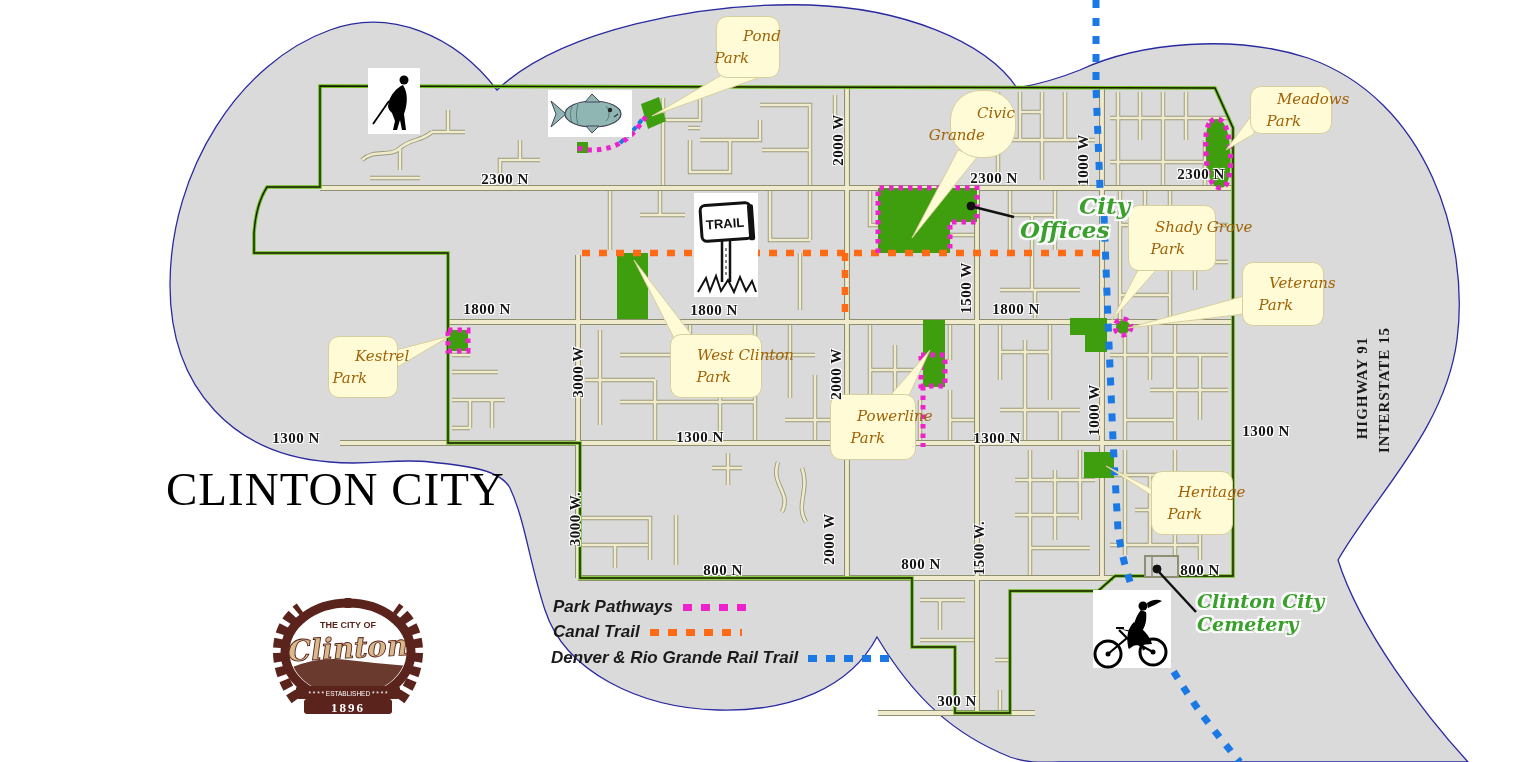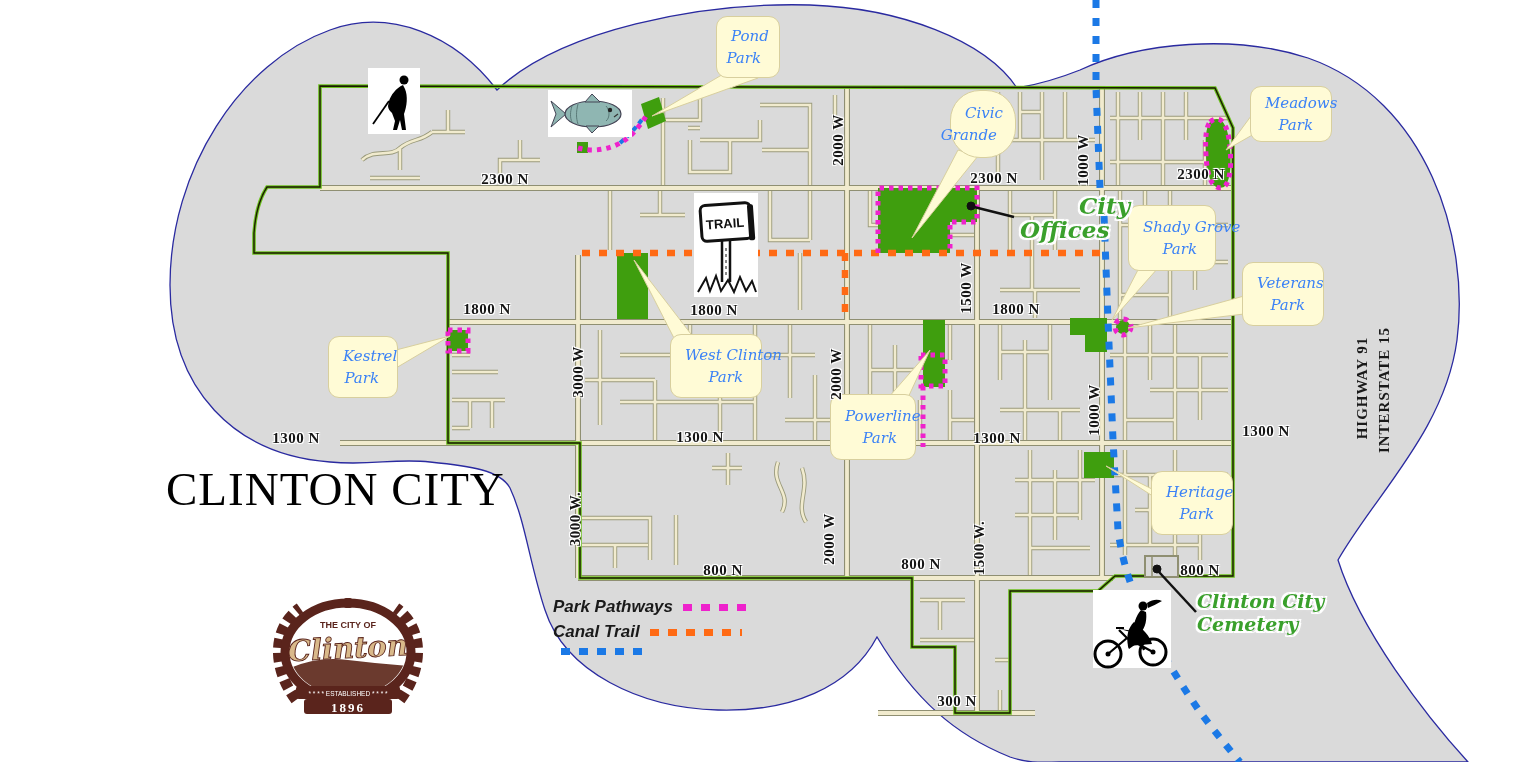--- a/index.html
+++ b/index.html
@@ -6,22 +6,22 @@
   #canvas{position:relative;width:1525px;height:762px;overflow:hidden;background:#fff;
           font-family:"Liberation Sans",sans-serif;}
   #mapsvg{position:absolute;left:0;top:0;}
   .street-label{position:absolute;transform:translate(-50%,-50%);
     font-family:"Liberation Serif",serif;font-weight:bold;font-size:15px;color:#151515;
     white-space:nowrap;letter-spacing:.5px;
     text-shadow:-1px -1px 0 #fff,1px -1px 0 #fff,-1px 1px 0 #fff,1px 1px 0 #fff,0 0 3px #fff;}
   .rot{transform:translate(-50%,-50%) rotate(-90deg);}
   .callout{position:absolute;background:#fffbd6;border:1px solid #d8cf9e;border-radius:11px;
     display:flex;flex-direction:column;justify-content:center;gap:4px;
-    font-family:"DejaVu Serif",cursive;font-style:italic;font-size:15px;color:#3b82f6;
-    padding:7px 8px;box-sizing:border-box;}
+    font-family:"DejaVu Serif",cursive;font-style:italic;font-size:15px;color:#a16207;
+    padding:7px 20px;box-sizing:border-box;}
   .callout .l1{align-self:flex-start;margin-left:6px;white-space:nowrap;}
   .callout .l2{align-self:flex-end;margin-right:10px;white-space:nowrap;}
   .green-note{position:absolute;font-family:"DejaVu Serif",cursive;font-style:italic;font-weight:bold;
     color:#3aa02c;white-space:nowrap;
     text-shadow:-2px -2px 0 #fff,2px -2px 0 #fff,-2px 2px 0 #fff,2px 2px 0 #fff,0 0 4px #fff;}
   #main-title{position:absolute;left:166px;top:462px;font-family:"Liberation Serif",serif;
     font-size:47px;color:#000;letter-spacing:1px;white-space:nowrap;}
   #sub-title{position:absolute;left:160px;top:524px;font-family:"DejaVu Serif",cursive;
     font-style:italic;font-size:40px;color:#111;white-space:nowrap;}
   .legend-row{position:absolute;display:flex;align-items:center;
@@ -218,33 +218,34 @@
 <div>
   <div class="legend-row" style="left:553px;top:597px;">
     <span>Park Pathways</span>
     <span class="legend-swatch" style="width: 72px; background: repeating-linear-gradient(90deg, rgb(238, 34, 204) 0px, rgb(238, 34, 204) 9px, transparent 9px, transparent 18px);"></span>
   </div>
   <div class="legend-row" style="left:553px;top:622px;">
     <span>Canal Trail</span>
     <span class="legend-swatch" style="width: 92px; background: repeating-linear-gradient(90deg, rgb(255, 106, 20) 0px, rgb(255, 106, 20) 9px, transparent 9px, transparent 18px);"></span>
   </div>
   <div class="legend-row" style="left:551px;top:648px;">
+    <span>Denver &amp; Rio Grande Rail Trail</span>
     <span class="legend-swatch" style="width: 82px; background: repeating-linear-gradient(90deg, rgb(27, 121, 230) 0px, rgb(27, 121, 230) 9px, transparent 9px, transparent 18px);"></span>
   </div>
 </div>
 
 <div class="callout" style="left:716px;top:16px;width:64px;height:62px;">
   <span class="l1">Pond</span>
   <span class="l2">Park</span>
 </div>
 <div class="callout" style="left:950px;top:90px;width:66px;height:68px;border-radius:30px;">
   <span class="l1">Civic</span>
   <span class="l2">Grande</span>
 </div>
-<div class="callout" style="left:1250px;top:86px;width:82px;height:56px;">
+<div class="callout" style="left:1250px;top:86px;width:82px;height:48px;">
   <span class="l1">Meadows</span>
   <span class="l2">Park</span>
 </div>
 <div class="callout" style="left:1128px;top:205px;width:88px;height:66px;">
   <span class="l1">Shady Grove</span>
   <span class="l2">Park</span>
 </div>
 <div class="callout" style="left:1242px;top:262px;width:82px;height:64px;">
   <span class="l1">Veterans</span>
   <span class="l2">Park</span>

